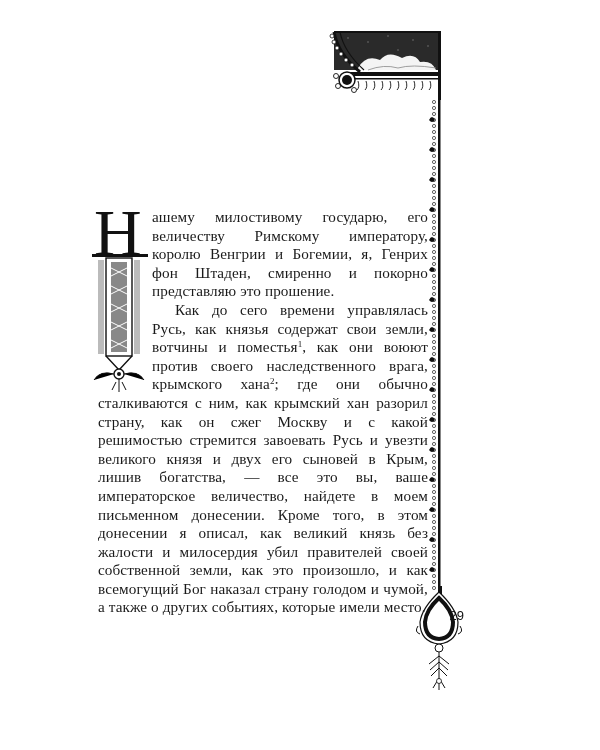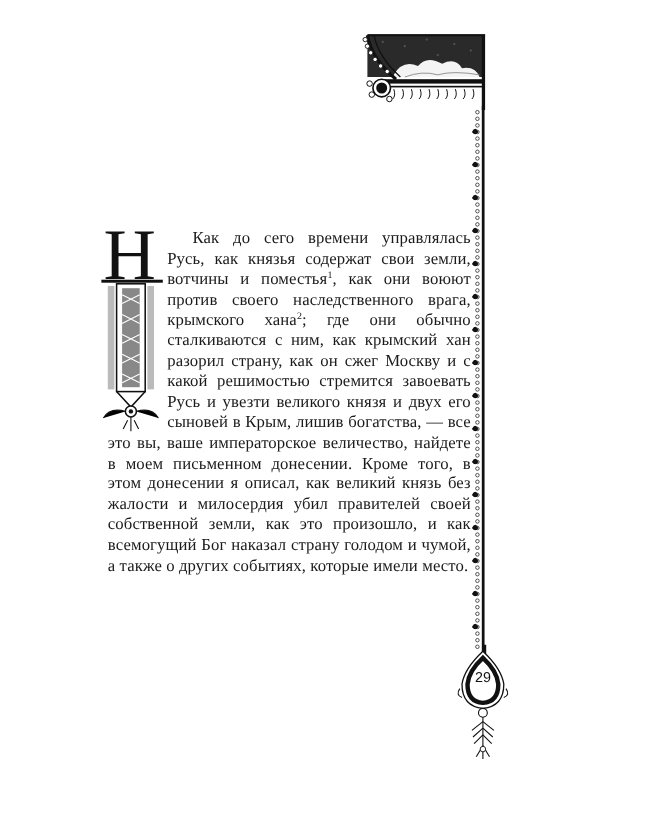--- a/index.html
+++ b/index.html
@@ -15,21 +15,21 @@
 
     
     .header-ornament { position: absolute; left: 328px; top: 28px; width: 116px; height: 72px; }
 
     
     .right-border { position: absolute; left: 424px; top: 96px; width: 20px; height: 500px; }
 
     
     .page-medallion { position: absolute; left: 414px; top: 586px; width: 50px; height: 108px; }
     .page-number {
-      position: absolute; left: 0; top: 22px; width: 50px; text-align: center;
+      position: absolute; left: 0; top: 22px; width: 50px; text-align: right;
       font-family: "Liberation Sans", "DejaVu Sans", sans-serif;
       font-size: 13px; color: #111;
     }
 
     
     .drop-cap-block { position: absolute; left: 92px; top: 206px; width: 58px; height: 190px; }
     .drop-cap-letter {
       position: absolute; left: 2px; top: -6px;
       font-family: "Liberation Serif", "DejaVu Serif", serif;
       font-size: 66px; line-height: 66px; color: #111;
@@ -253,17 +253,17 @@
       <circle cx="27" cy="120" r="5" fill="#fff" stroke="#111" stroke-width="1.4"></circle>
       <circle cx="27" cy="120" r="2" fill="#111"></circle>
       <g stroke="#111" stroke-width="1">
         <path d="M22 120 Q8 116 2 126 M32 120 Q46 116 52 126"></path>
         <path d="M27 125 L27 138 M24 128 L20 136 M30 128 L34 136"></path>
       </g>
     </svg>
   </div>
 
   <div class="text-body">
-    <p class="para"><span class="float-spacer"></span></p>
+    <p class="para"><span class="float-spacer"></span><span>ашему милостивому государю, его величеству Римскому императору, королю Венгрии и Богемии, я, Генрих фон Штаден, смиренно и покорно представляю это прошение.</span></p>
     <p class="para indent"><span>Как до сего времени управлялась Русь, как князья содержат свои земли, вотчины и поместья</span><sup>1</sup><span>, как они воюют против своего наследственного врага, крымского хана</span><sup>2</sup><span>; где они обычно сталкиваются с ним, как крымский хан разорил страну, как он сжег Москву и с какой решимостью стремится завоевать Русь и увезти великого князя и двух его сыновей в Крым, лишив богатства, — все это вы, ваше императорское величество, найдете в моем письменном донесении. Кроме того, в этом донесении я описал, как великий князь без жалости и милосердия убил правителей своей собственной земли, как это произошло, и как всемогущий Бог наказал страну голодом и чумой, а также о других событиях, которые имели место.</span></p>
   </div>
 
 </div>
 
 </body></html>

